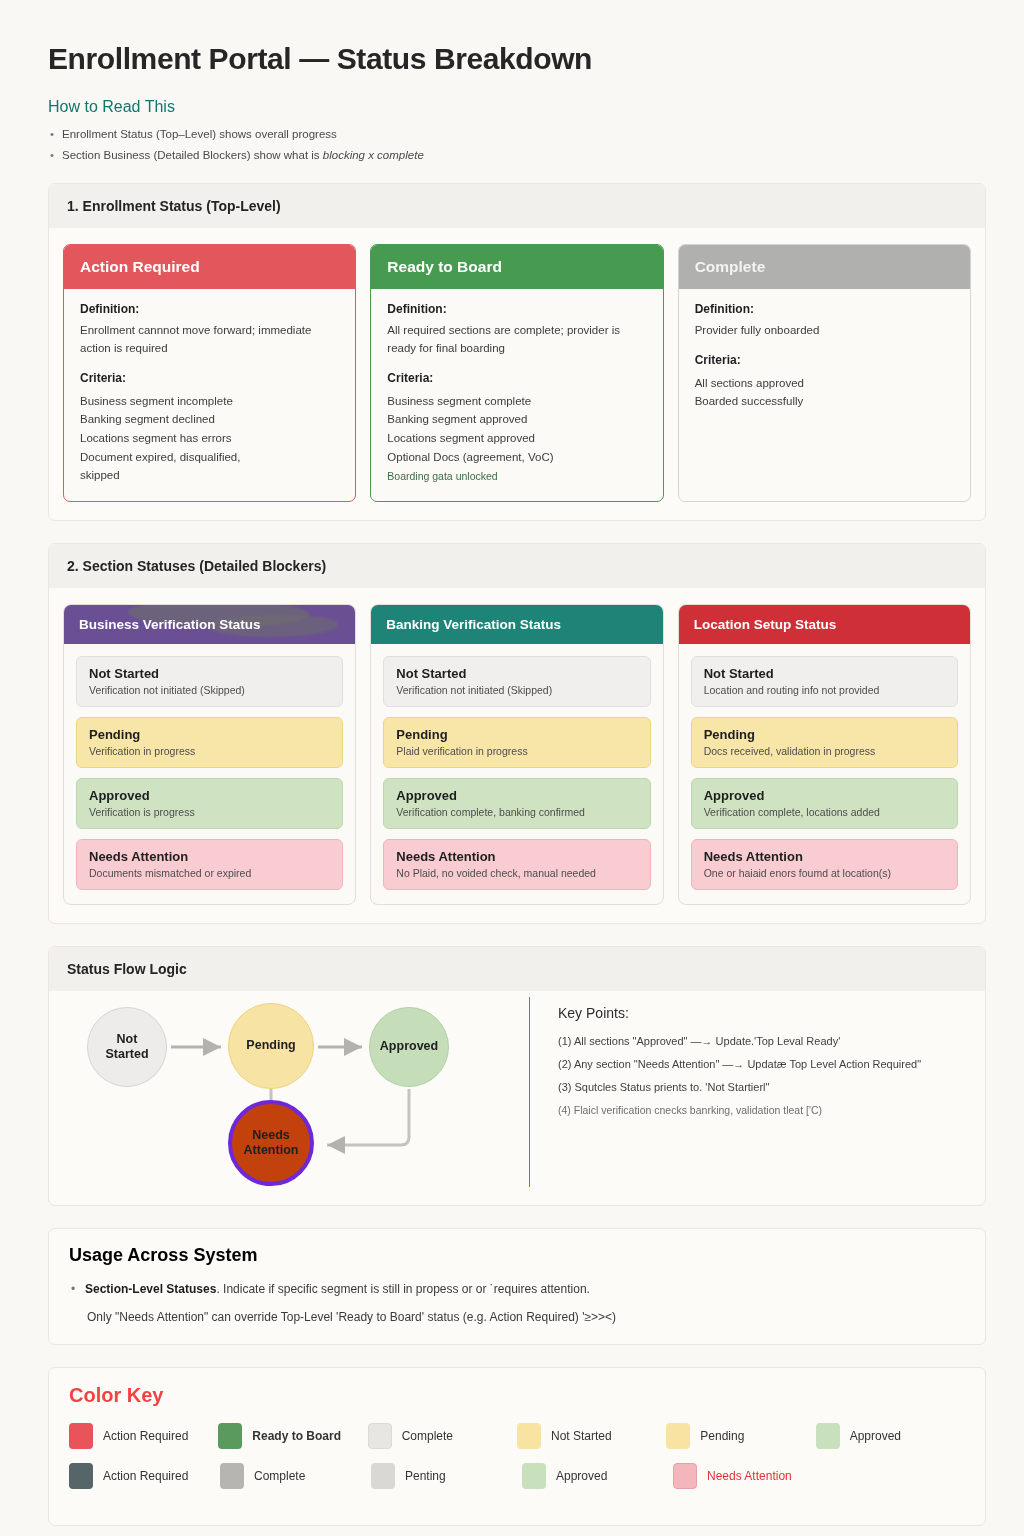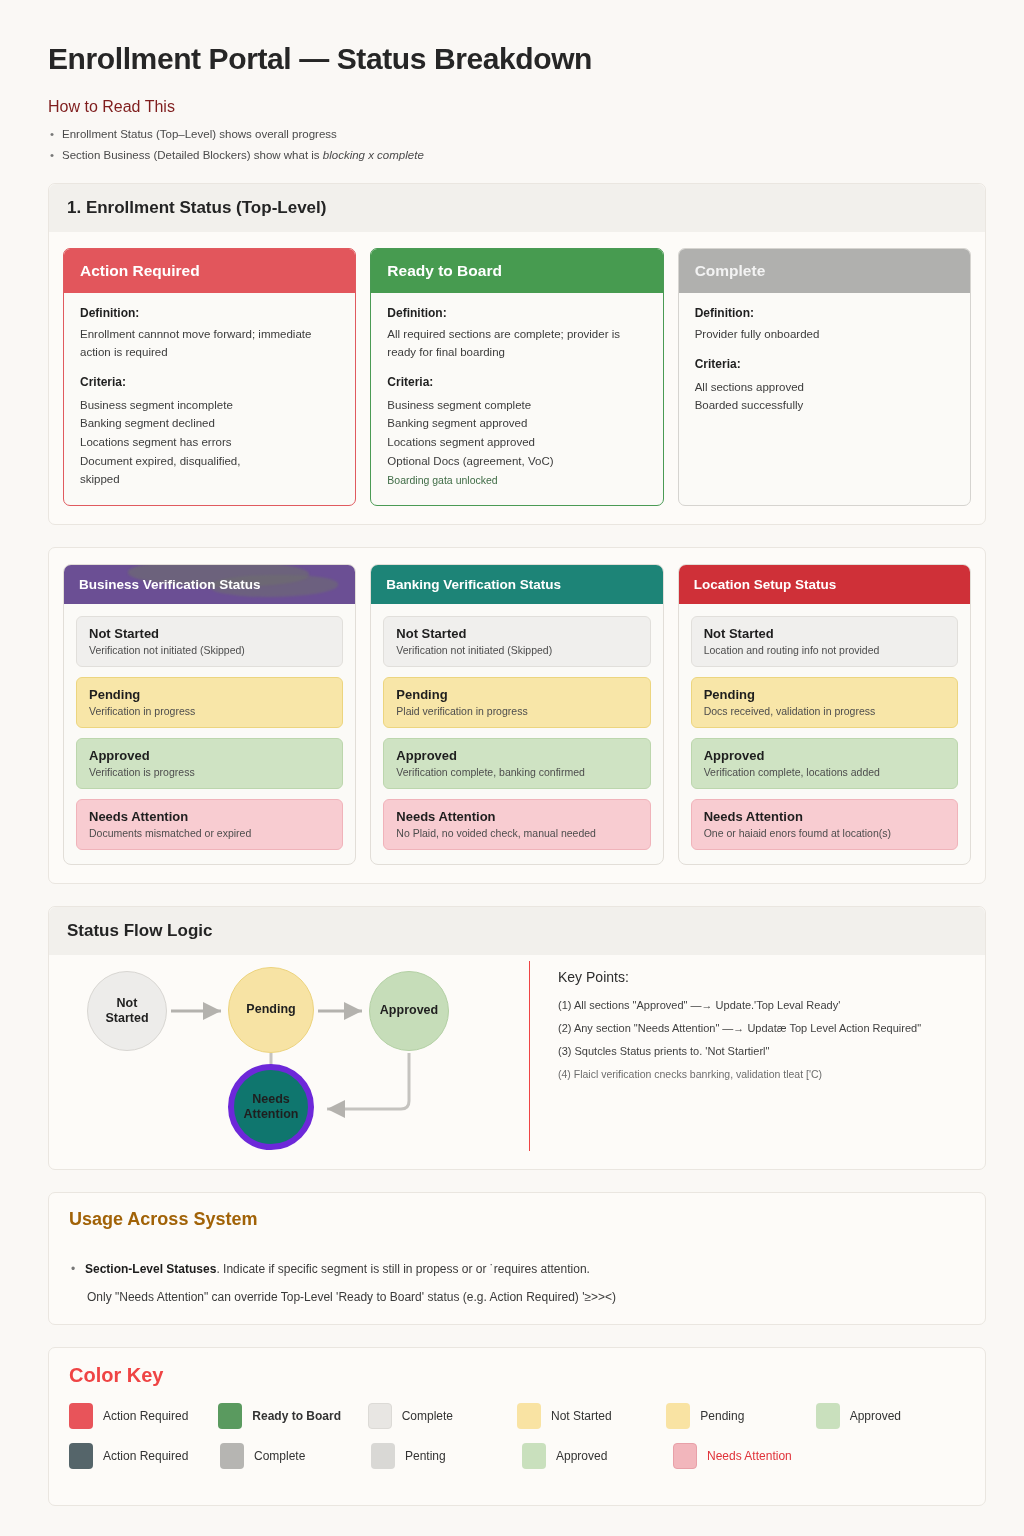--- a/index.html
+++ b/index.html
@@ -6,29 +6,29 @@
   html, body {
     width: 1024px; height: 1536px;
     background: #faf8f5;
     font-family: "Liberation Sans", sans-serif;
     color: #2b2b2b;
     overflow: hidden;
   }
   .page { width: 1024px; height: 1536px; padding: 42px 38px 0 48px; position: relative; border-radius: 10px; }
 
   h1.title { font-size: 30px; font-weight: bold; letter-spacing: -0.4px; color: #262626; margin-bottom: 22px; }
-  .howto-head { font-size: 16px; color: #7f1d1d; margin-bottom: 12px; }
+  .howto-head { font-size: 16px; color: #0f766e; margin-bottom: 12px; }
   .howto-list { list-style: none; }
   .howto-list li { font-size: 11.5px; color: #4a4a4a; margin-bottom: 9px; padding-left: 14px; position: relative; }
   .howto-list li:before { content: "•"; position: absolute; left: 2px; color: #777; }
   .it { font-style: italic; }
 
   .panel { background: #fdfbf8; border: 1px solid #eae6e0; border-radius: 7px; margin-top: 22px; }
   .panel-head { background: #f2f0ec; border-radius: 7px 7px 0 0; padding: 14px 18px; }
-  .panel-head h2 { font-size: 17px; font-weight: bold; color: #242424; }
+  .panel-head h2 { font-size: 14px; font-weight: bold; color: #242424; }
   .panel-body { padding: 16px 14px 18px 14px; }
 
   
   .cols3 { display: flex; gap: 14px; }
   .tcard { flex: 1; border-radius: 7px; overflow: hidden; border: 1px solid #ddd; background: #fbfaf7; }
   .tcard .hd { padding: 13px 16px; font-size: 15.5px; font-weight: bold; color: #ffffff; }
   .tcard.red { border-color: #e05a5f; }
   .tcard.red .hd { background: #e2565c; }
   .tcard.green { border-color: #4a9a54; }
   .tcard.green .hd { background: #479b50; }
@@ -60,30 +60,30 @@
   .st-approved { background: #cfe3c3; border-color: #bcd6ad; }
   .st-needs { background: #f8ccd1; border-color: #f0b3ba; }
 
   
   .flow-wrap { display: flex; padding: 6px 10px 18px 10px; }
   .flow-left { width: 470px; position: relative; height: 190px; }
   .node { position: absolute; border-radius: 50%; display: flex; align-items: center; justify-content: center; text-align: center; font-size: 12.5px; font-weight: bold; color: #1f1f1f; line-height: 1.18; }
   .n-ns { left: 28px; top: 10px; width: 80px; height: 80px; background: #edecea; border: 1px solid #d8d6d2; }
   .n-pd { left: 169px; top: 6px; width: 86px; height: 86px; background: #f7e3a4; border: 1px solid #ecd37d; }
   .n-ap { left: 310px; top: 10px; width: 80px; height: 80px; background: #c6ddb9; border: 1px solid #b3d0a4; }
-  .n-na { left: 169px; top: 103px; width: 86px; height: 86px; background: #0f766e; border: 6px solid #6d28d9; }
+  .n-na { left: 169px; top: 103px; width: 86px; height: 86px; background: #c2410c; border: 4px solid #6d28d9; }
   .flow-svg { position: absolute; left: 0; top: 0; }
   .flow-right { flex: 1; border-left: 1px solid #ef4444; padding: 8px 0 0 28px; }
   .kp-head { font-size: 14px; color: #2d2d2d; margin-bottom: 14px; }
   .kp { font-size: 11px; color: #3f3f3f; margin-bottom: 11px; }
   .kp.dim { color: #6d6d6d; font-size: 10.5px; }
 
   
   .usage { padding: 16px 20px 20px 20px; }
-  .usage h2 { font-size: 18px; font-weight: bold; margin-bottom: 30px; color: #a16207; }
+  .usage h2 { font-size: 18px; font-weight: bold; margin-bottom: 14px; color: #000000; }
   .usage ul { list-style: none; }
   .usage li { font-size: 12px; color: #3a3a3a; margin-bottom: 12px; padding-left: 16px; position: relative; line-height: 1.5; }
   .usage li:before { content: "•"; position: absolute; left: 2px; color: #777; }
   .usage .sub { font-size: 12px; color: #3a3a3a; padding-left: 18px; }
   .usage b { color: #1c1c1c; }
 
   
   .ckey { padding: 16px 20px 22px 20px; }
   .ckey h2 { font-size: 20px; font-weight: bold; margin-bottom: 16px; color: #ef4444; }
   .ck-row { display: flex; margin-bottom: 14px; }
@@ -155,20 +155,23 @@
               <div>Boarded successfully</div>
             </div>
           </div>
         </div>
 
       </div>
     </div>
   </div>
 
   <div class="panel">
+    <div class="panel-head">
+      <h2>2. Section Statuses (Detailed Blockers)</h2>
+    </div>
     <div class="panel-body">
       <div class="cols3">
 
         <div class="scard purple">
           <div class="hd">
             <span class="smudge"></span>
             <span class="smudge2"></span>
             <span style="position:relative">Business Verification Status</span>
           </div>
           <div class="bd">

